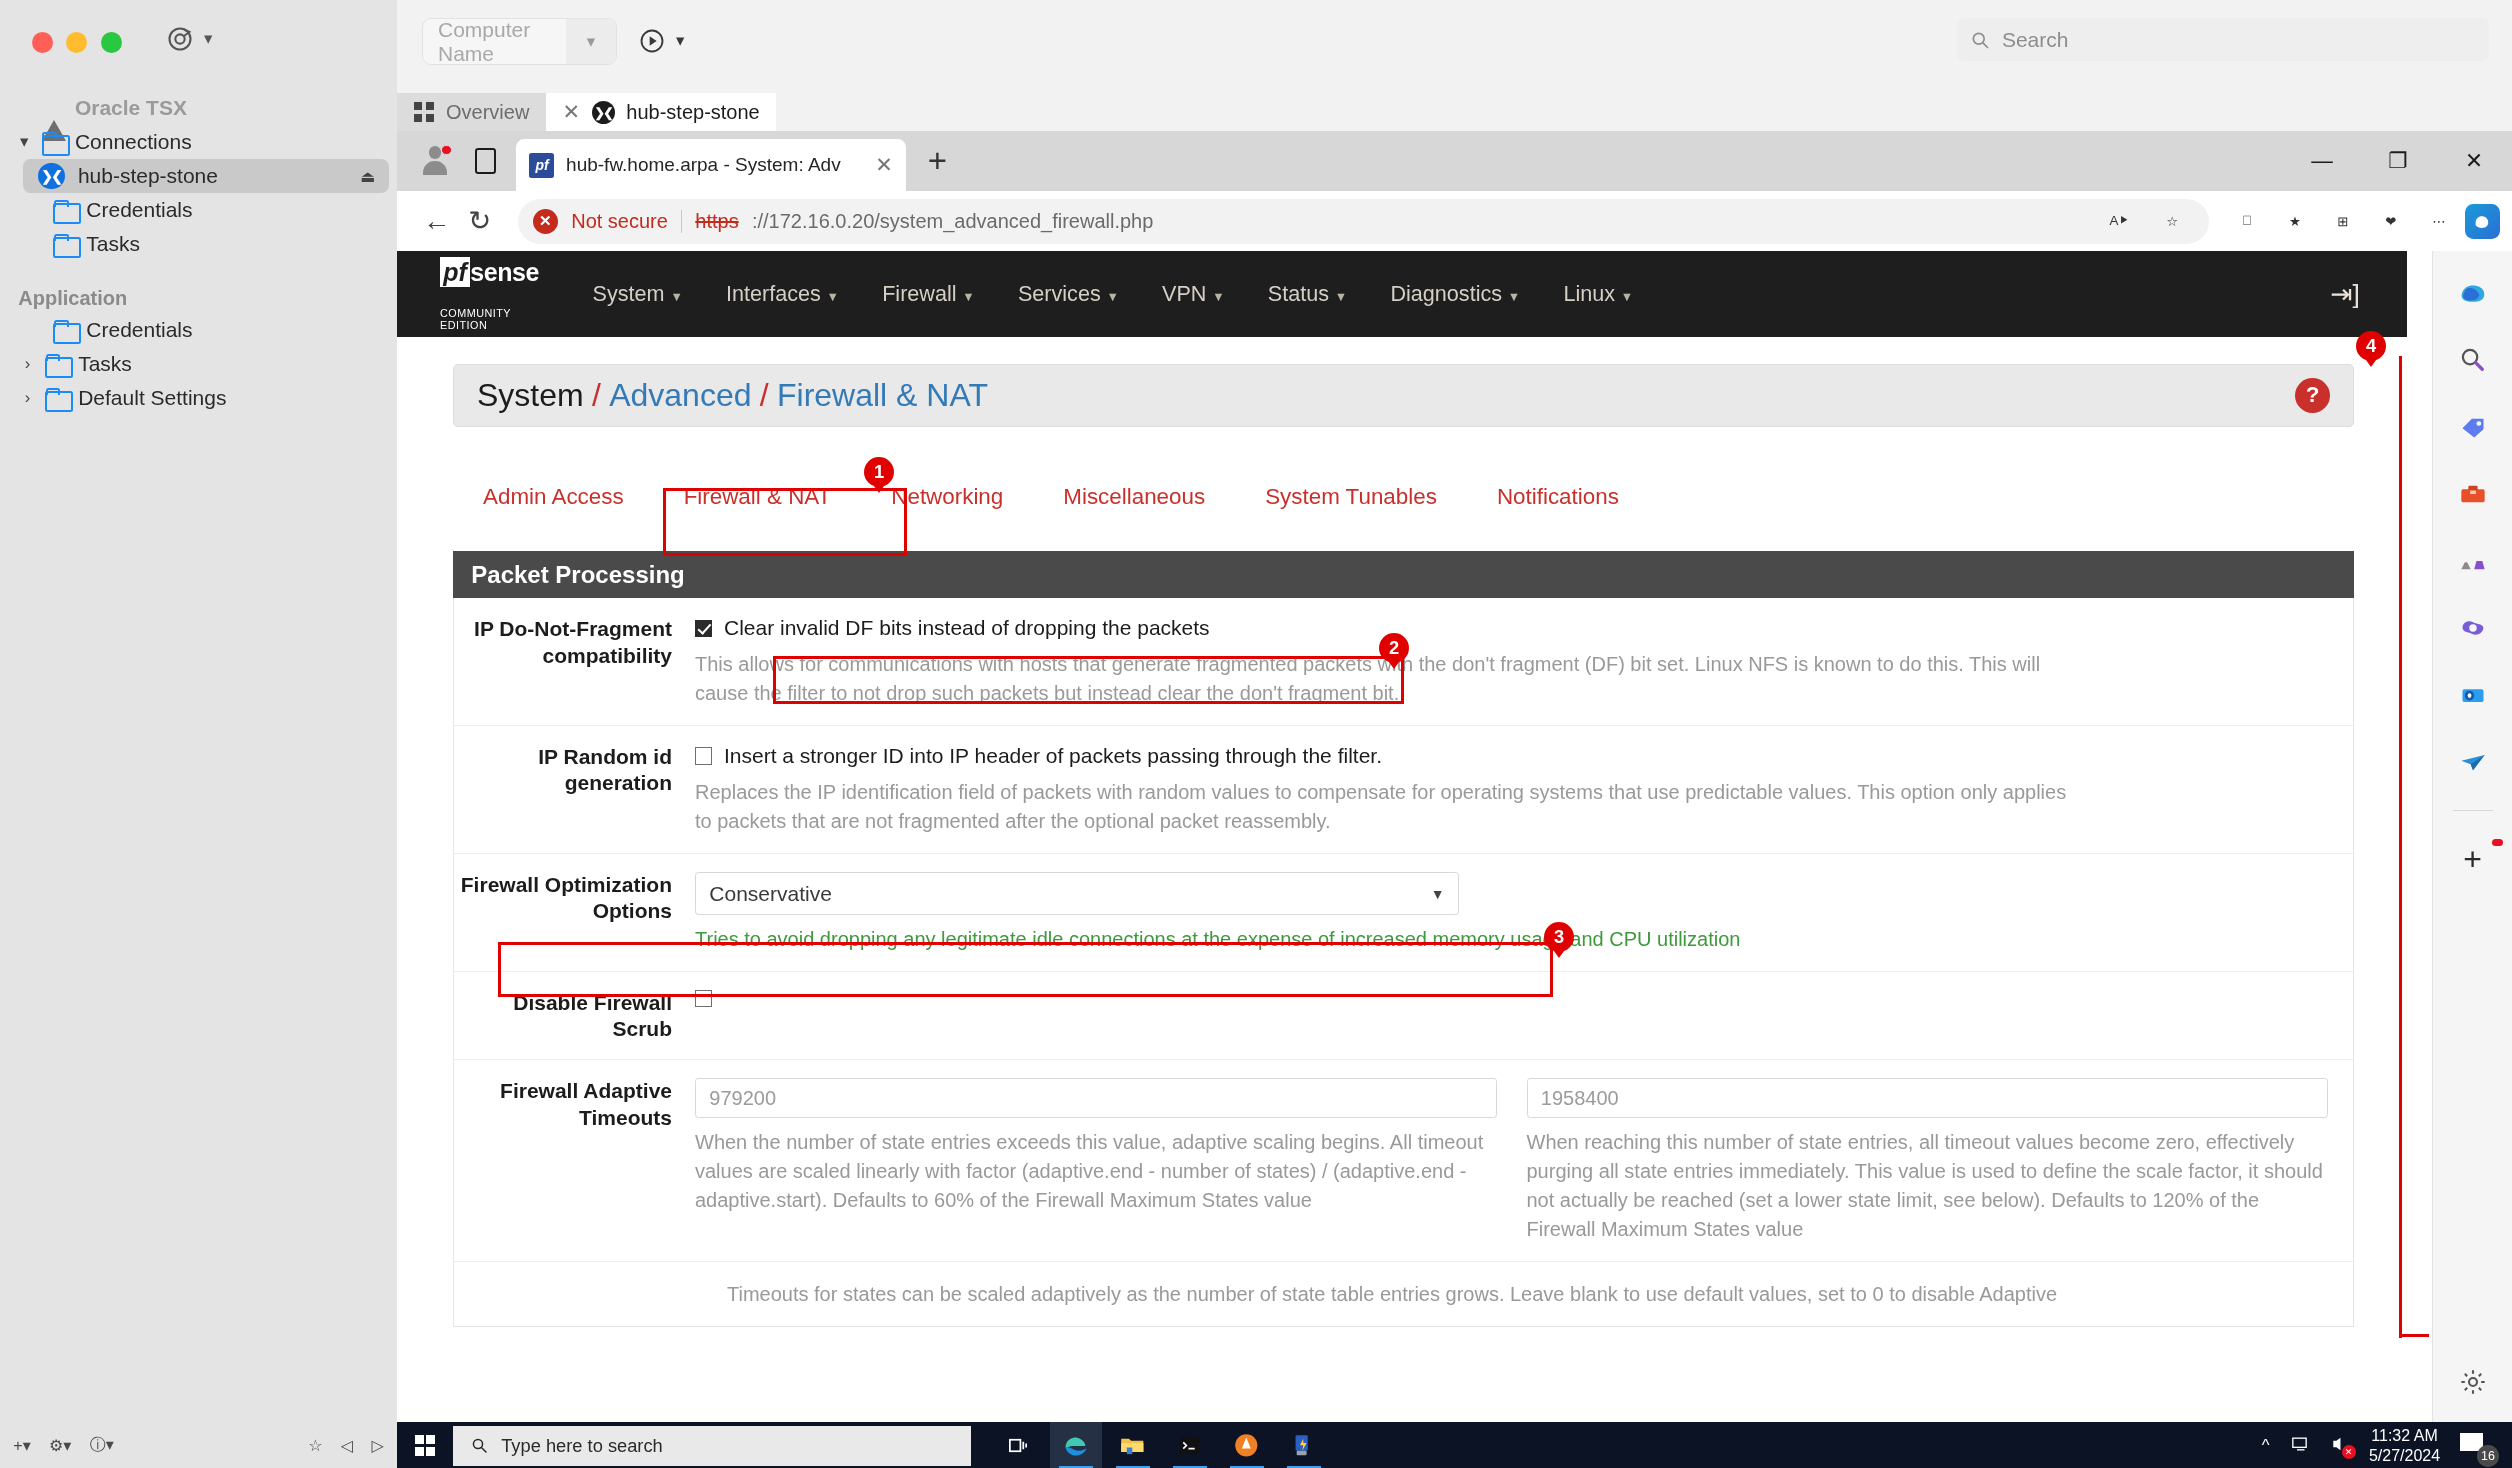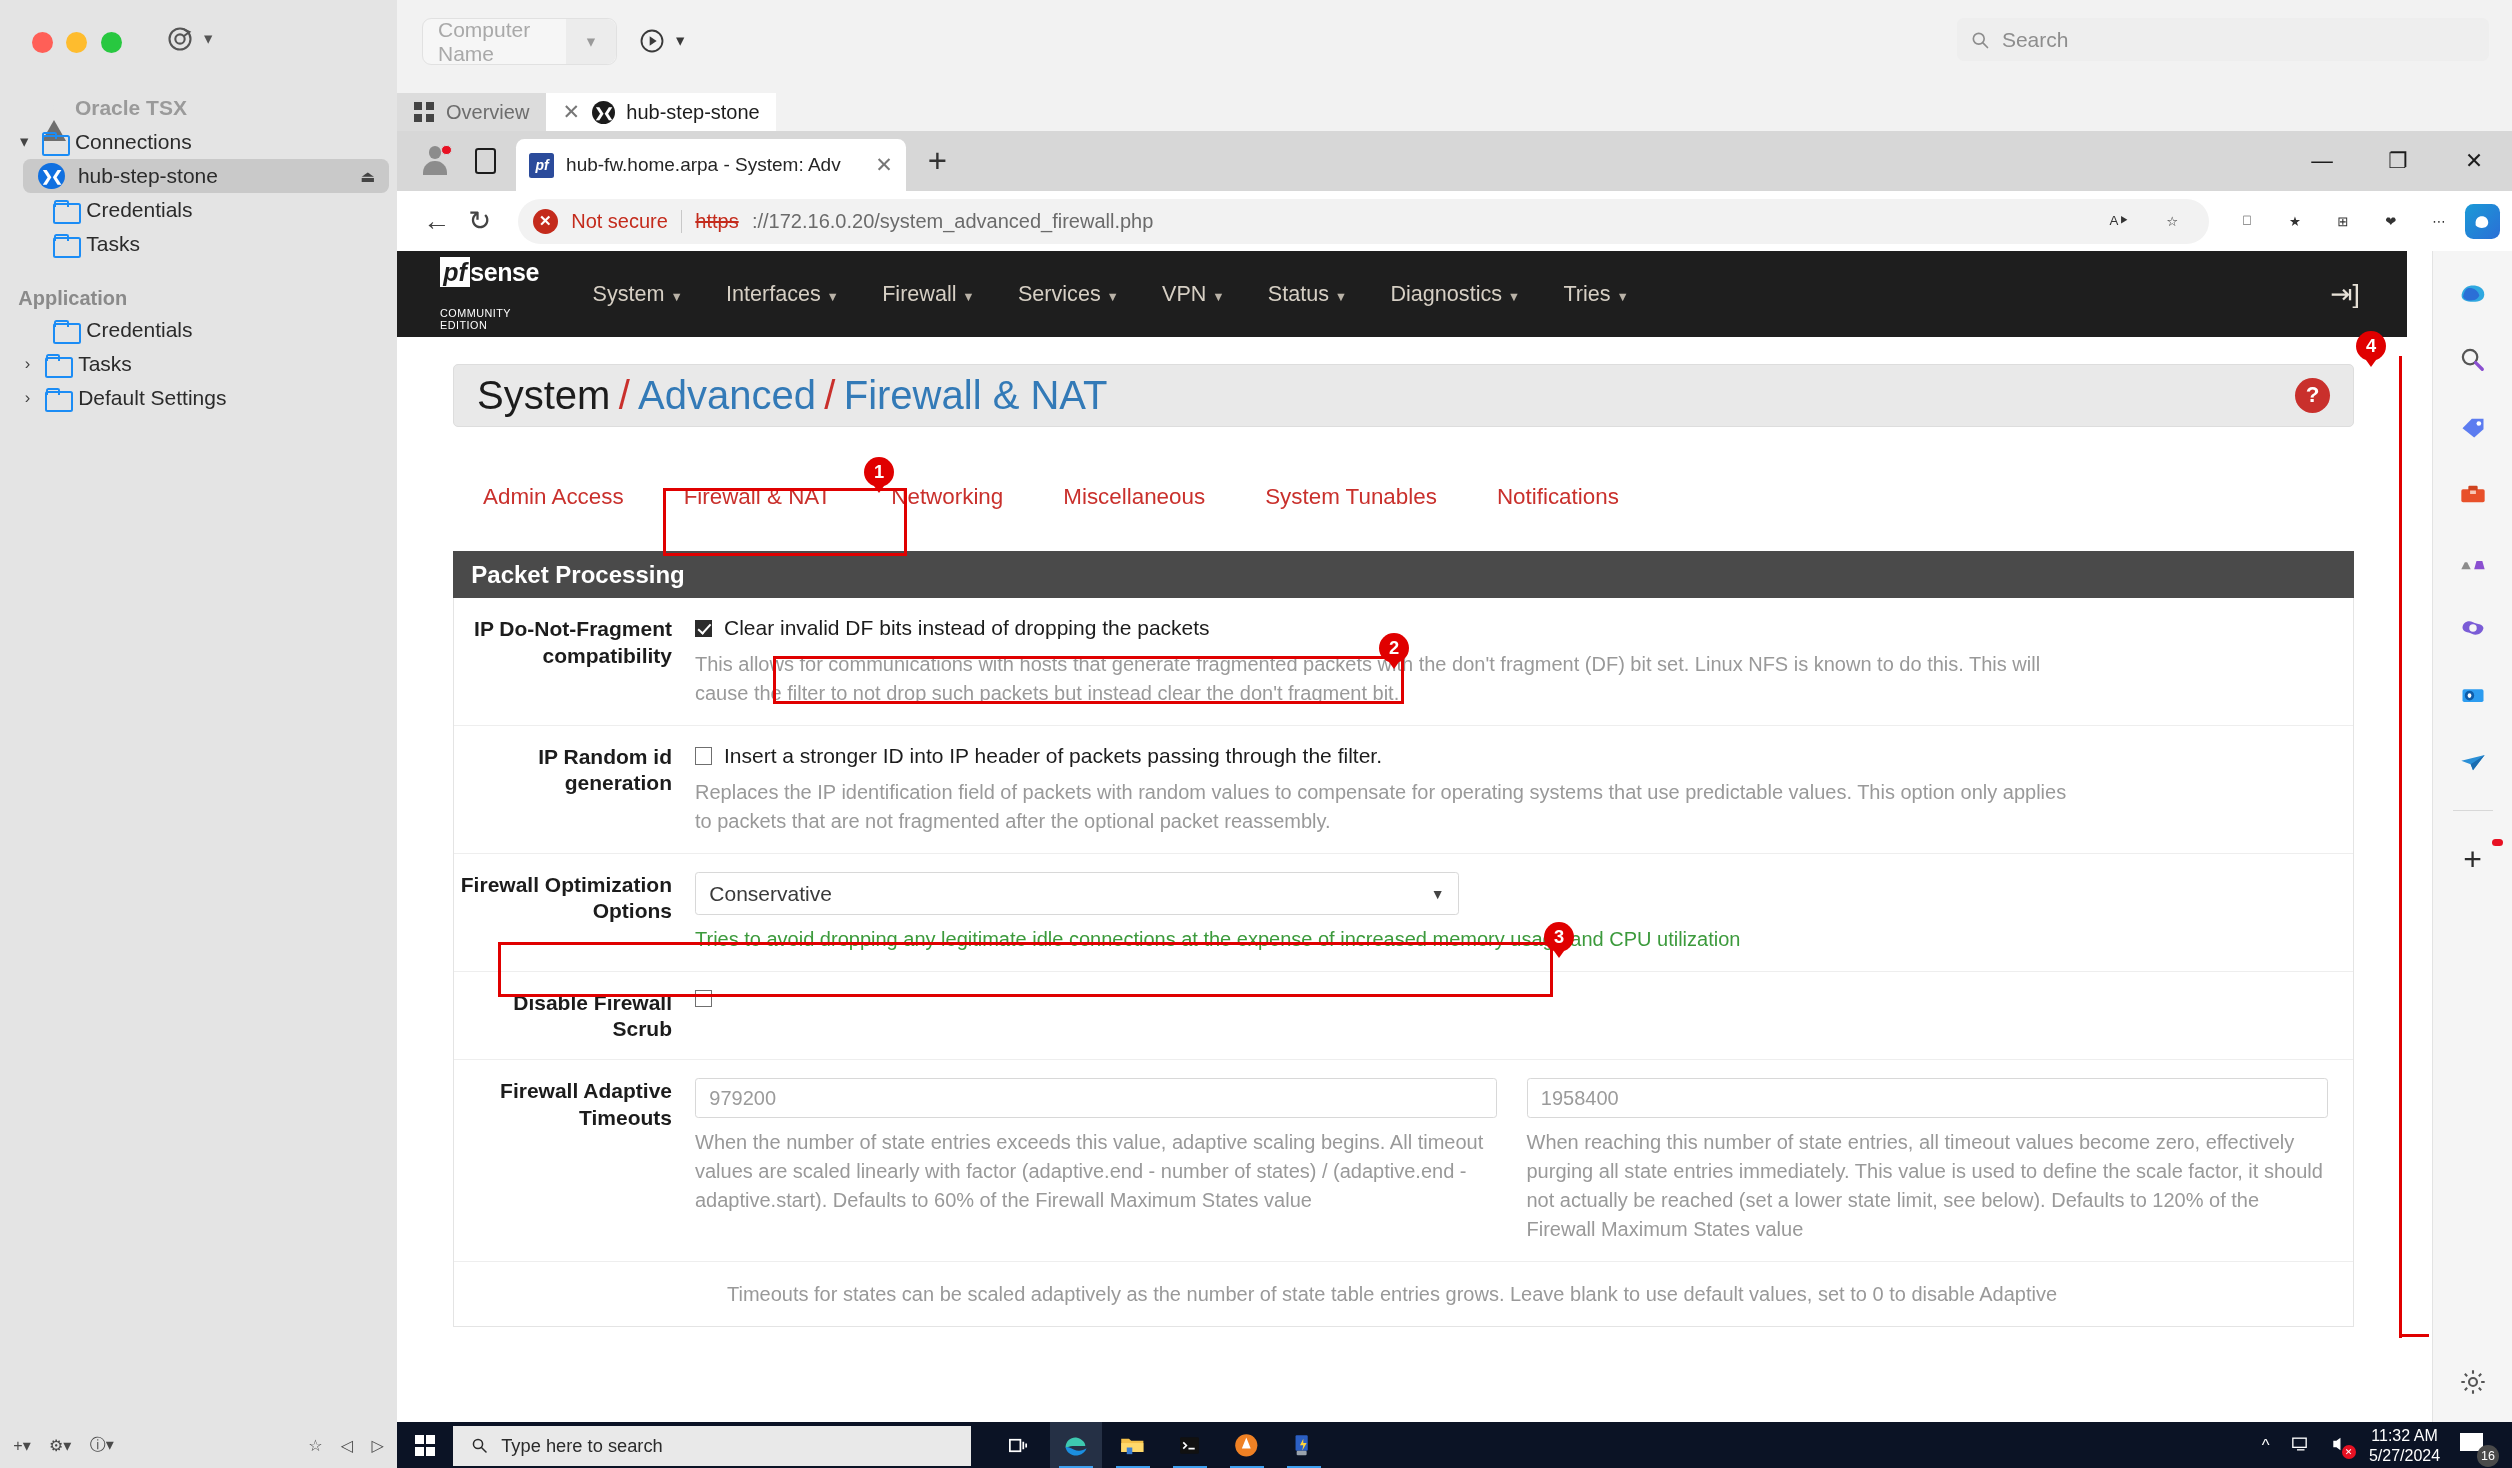--- a/index.html
+++ b/index.html
@@ -130,21 +130,21 @@
   .pf-menu-item .caret { font-size: 12.5px; margin-left: 5.8px; color: #b9b2a7; }
   #pf-logout { margin-left: auto; margin-right: 47px; color: #e6e0d6; font-size: 26.6px; }
 
   #pf-body { position: absolute; left: 0; top: 86px; width: 2010px; bottom: 0; background: #ffffff; }
 
   #breadcrumb-box {
     position: absolute; left: 56px; top: 26.6px; right: 53px; height: 63px;
     background: #e9e9e9; border: 0.8px solid #dddddd; border-radius: 5px;
     display: flex; align-items: center; padding: 0 23px;
   }
-  #breadcrumb { font-size: 40px; }
+  #breadcrumb { font-size: 32px; }
   #breadcrumb .bc-static { color: #1c1c1c; }
   #breadcrumb .bc-sep { color: #c9302c; margin: 0 8.3px; }
   #breadcrumb .bc-link { color: #337ab7; }
   #help-circle {
     margin-left: auto; width: 35px; height: 35px; border-radius: 50%; background: #c9302c;
     color: #fff; font-size: 22.4px; font-weight: bold; display: flex; align-items: center; justify-content: center;
   }
 
   #pf-tabs { position: absolute; left: 56px; top: 125px; right: 53px; height: 70px; display: flex; align-items: center; border-bottom: none; }
   .pf-tab { color: #c9302c; font-size: 22.4px; padding: 0 30px; height: 70px; display: flex; align-items: center; }
@@ -406,21 +406,21 @@
             <div class="pf-logo-ce">COMMUNITY EDITION</div>
           </div>
           <div id="pf-menu">
             <span class="pf-menu-item"><span>System</span><span class="caret">▼</span></span>
             <span class="pf-menu-item"><span>Interfaces</span><span class="caret">▼</span></span>
             <span class="pf-menu-item"><span>Firewall</span><span class="caret">▼</span></span>
             <span class="pf-menu-item"><span>Services</span><span class="caret">▼</span></span>
             <span class="pf-menu-item"><span>VPN</span><span class="caret">▼</span></span>
             <span class="pf-menu-item"><span>Status</span><span class="caret">▼</span></span>
             <span class="pf-menu-item"><span>Diagnostics</span><span class="caret">▼</span></span>
-            <span class="pf-menu-item"><span>Tries</span><span class="caret">▼</span></span>
+            <span class="pf-menu-item"><span>Linux</span><span class="caret">▼</span></span>
           </div>
           <span id="pf-logout">⇥]</span>
         </div>
 
         <div id="pf-body">
 
           <div id="breadcrumb-box">
             <div id="breadcrumb">
               <span class="bc-static">System</span><span class="bc-sep">/</span><span class="bc-link">Advanced</span><span class="bc-sep">/</span><span class="bc-link">Firewall &amp; NAT</span>
             </div>

